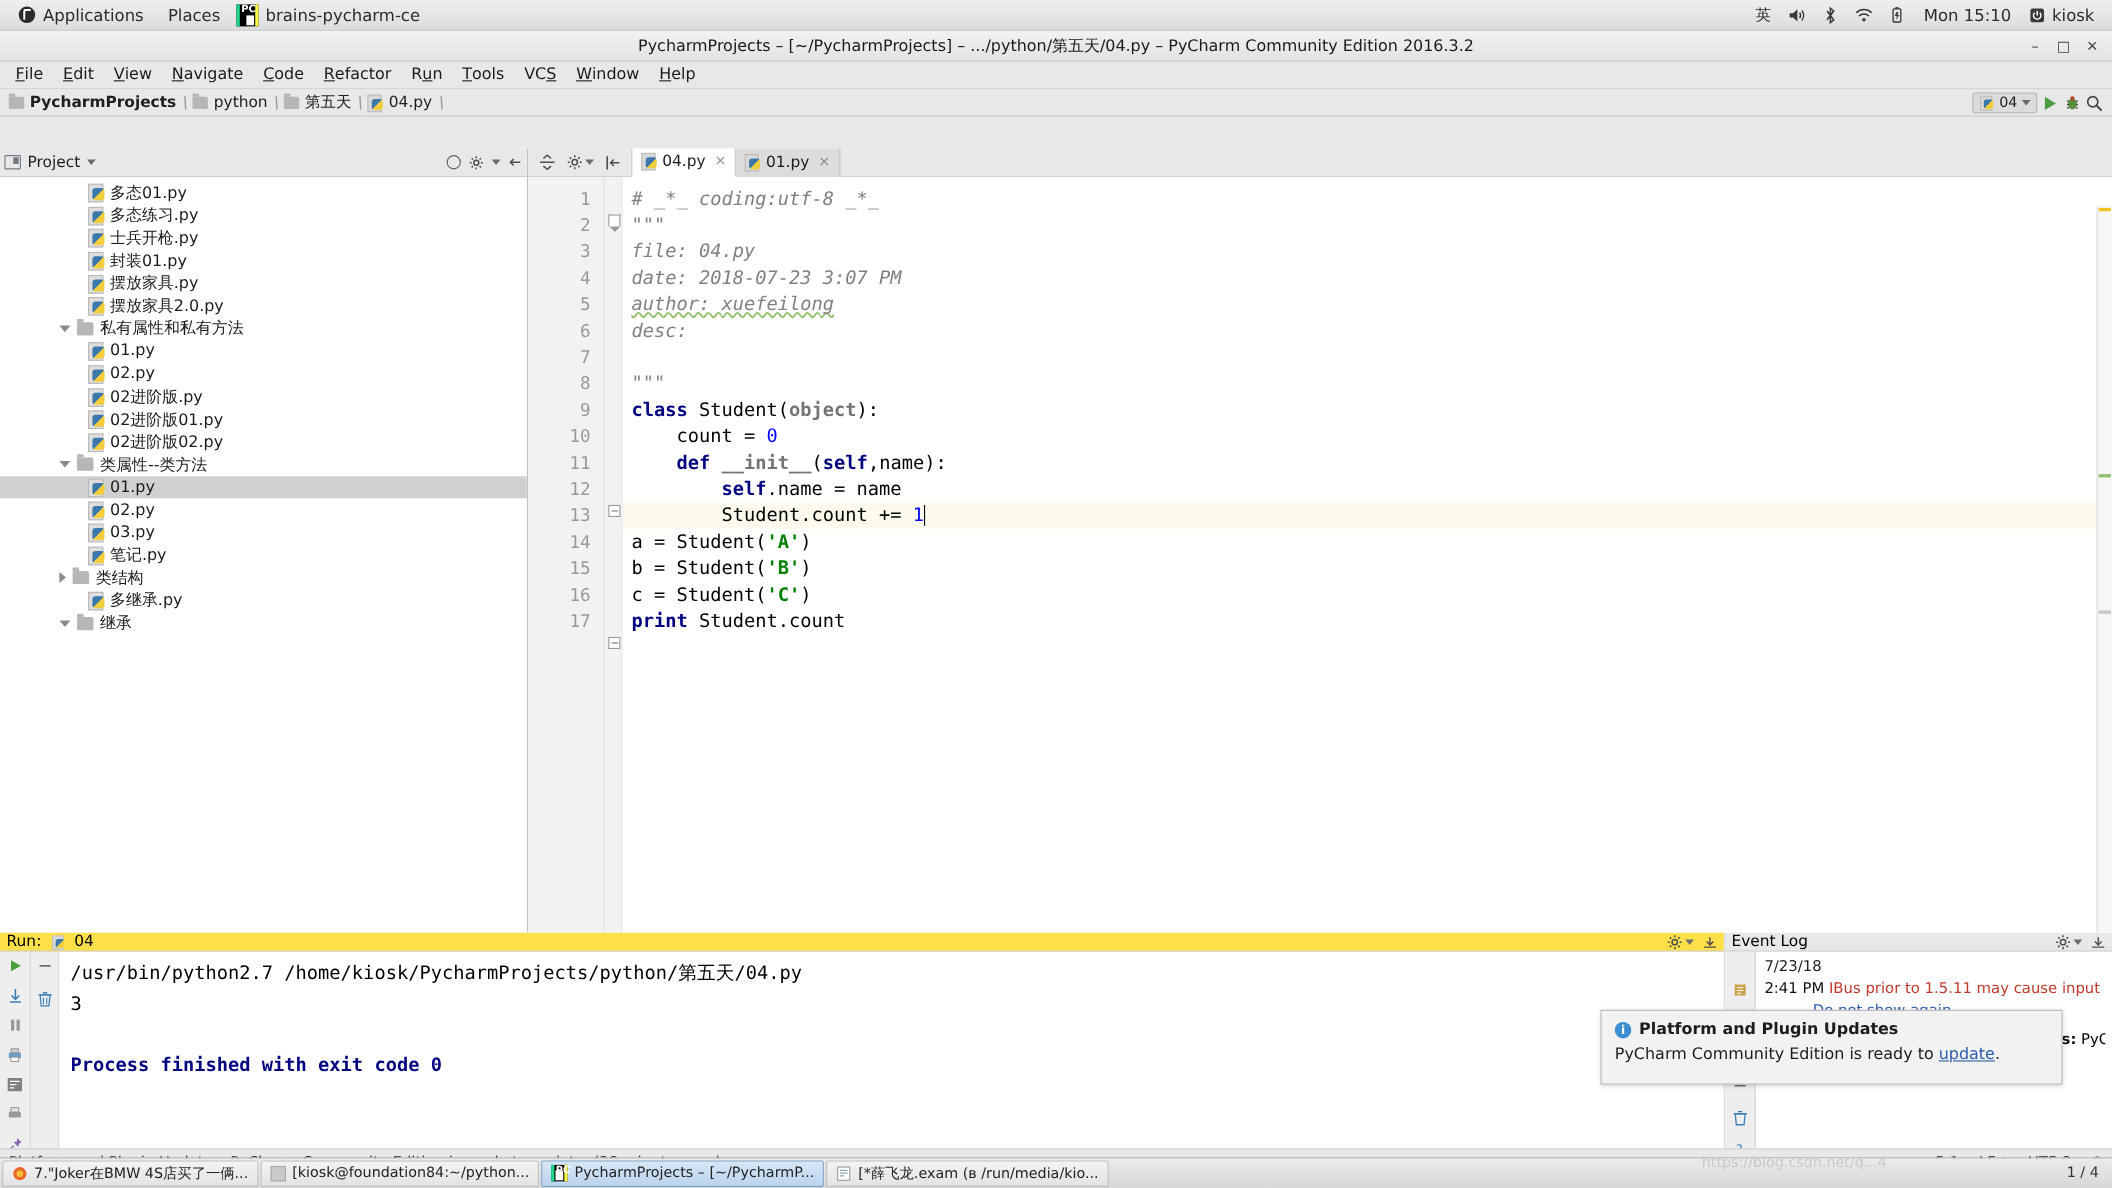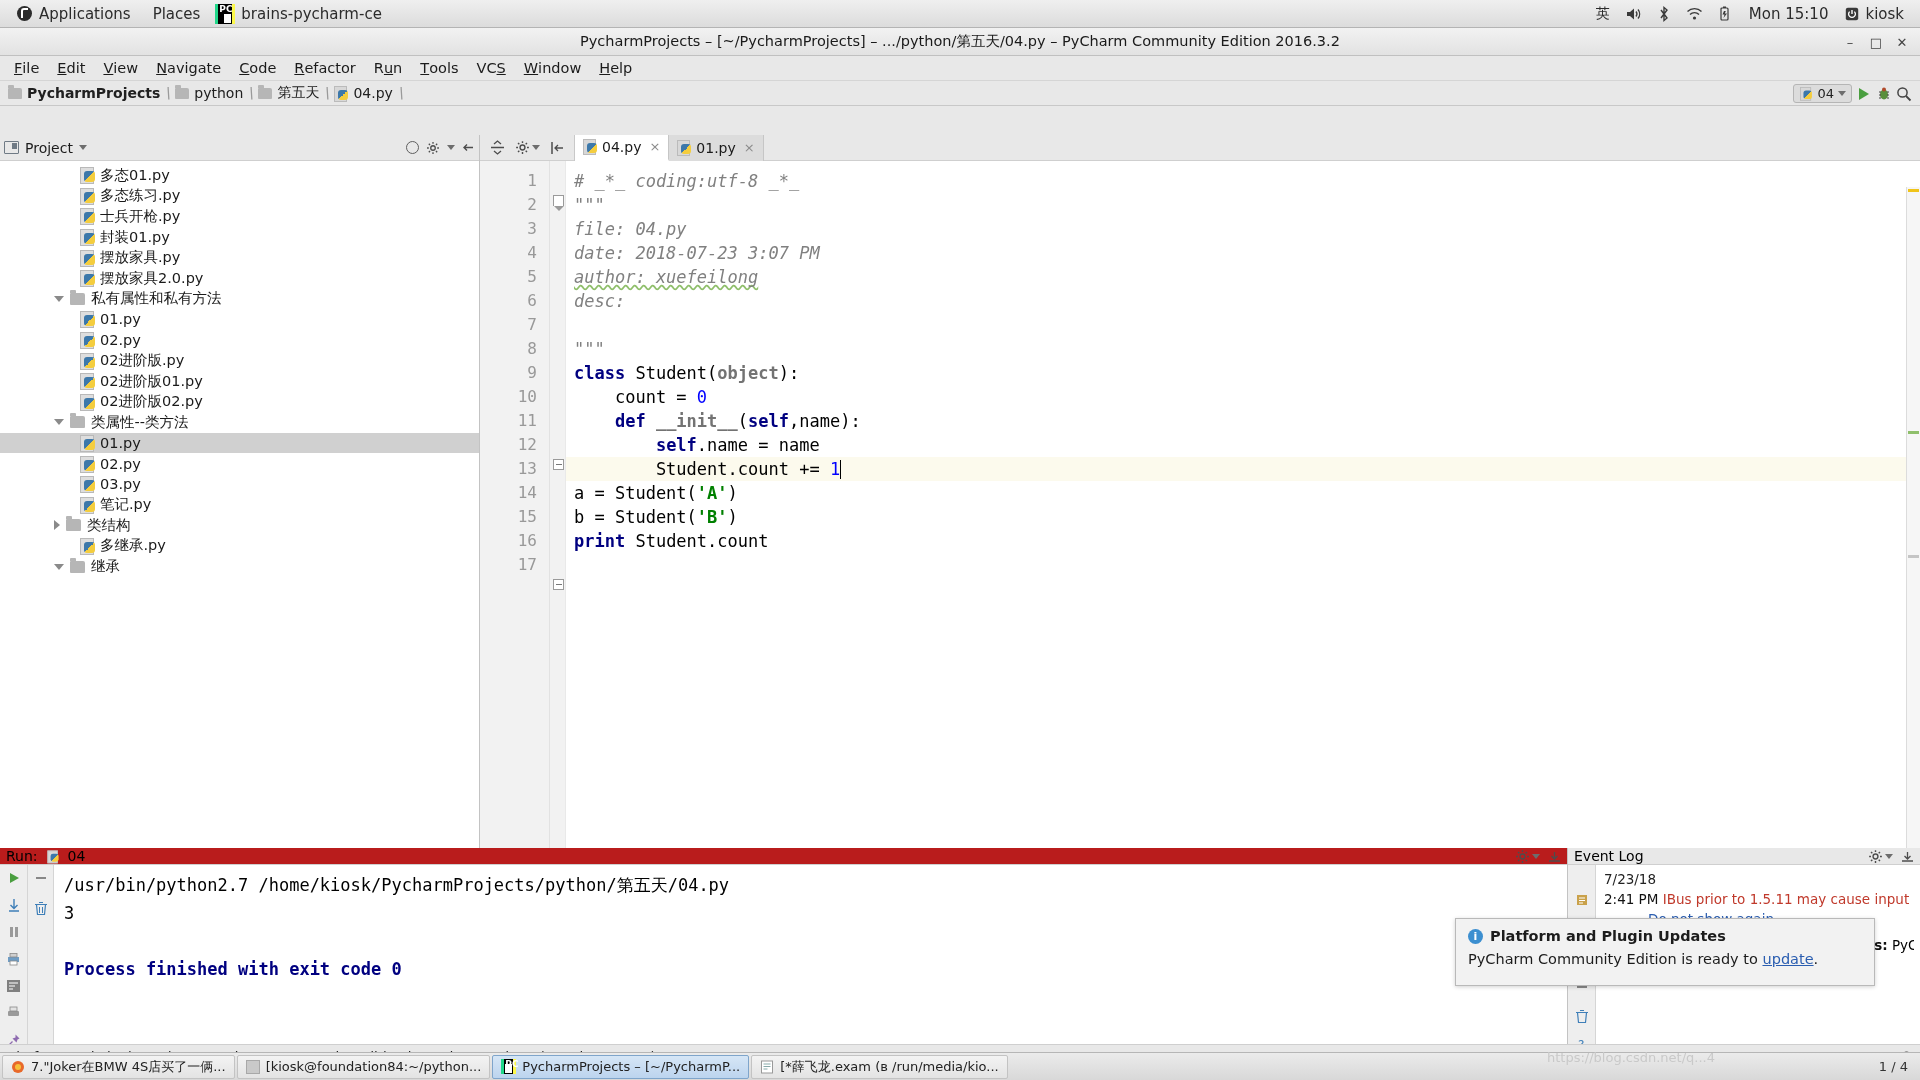--- a/index.html
+++ b/index.html
@@ -145,21 +145,21 @@
   .cmt { color:#808080; font-style:italic;}
   .docstr { color:#808080; font-style:italic;}
   .caret-bar { display:inline-block; width:1px; height:19px; background:#000; vertical-align:-4px;}
   .squig { text-decoration: underline wavy #8fbf6b; text-decoration-skip-ink:none;}
   .ed-right-strip{ position:absolute; right:0; top:26px; bottom:0; width:14px; background:#f6f6f6; border-left:1px solid #dcdcdc;}
   .ed-mark{ position:absolute; right:1px; width:11px; height:3px; }
 
   
   .bottom { position:absolute; left:0; top:820px; width:1920px; height:196px; display:flex; background:#fff;}
   .run-win { flex:1; display:flex; flex-direction:column; border-right:1px solid #c3c3c3;}
-  .run-head { height:25px; background:#b91c1c; border-bottom:1px solid #cfcfcf;
+  .run-head { height:25px; background:#fde047; border-bottom:1px solid #cfcfcf;
               display:flex; align-items:center; padding:0 6px; gap:8px; position:relative; font-size:14px;}
   .run-head-right{ position:absolute; right:6px; display:flex; align-items:center; gap:8px;}
   .run-body { flex:1; display:flex; }
   .run-gutter { width:28px; background:#eee; border-right:1px solid #d5d5d5;
                 display:flex; flex-direction:column; align-items:center; padding-top:4px; gap:9px;}
   .rg-ico{ width:18px;height:18px; display:flex; align-items:center; justify-content:center;}
   .run-console { flex:1; background:#fff; padding:6px 0 0 10px;
                  font-family:"DejaVu Sans Mono","Liberation Mono",monospace; font-size:17px;}
   .cons-line{ height:28px; line-height:28px; white-space:pre;}
   .cons-blue{ color:#000080; font-weight:bold;}
@@ -534,20 +534,21 @@
               <div class="cline"><span class="docstr">desc:</span></div>
               <div class="cline"><span class="docstr"></span></div>
               <div class="cline"><span class="docstr">"""</span></div>
               <div class="cline"><span class="kw">class </span><span>Student(</span><span class="fn">object</span><span>):</span></div>
               <div class="cline"><span>    count = </span><span class="num">0</span></div>
               <div class="cline"><span class="kw">    def </span><span class="fn">__init__</span><span>(</span><span class="kw">self</span><span>,name):</span></div>
               <div class="cline"><span>        </span><span class="kw">self</span><span>.name = name</span></div>
               <div class="cline hl"><span>        Student.count += </span><span class="num">1</span><span class="caret-bar"></span></div>
               <div class="cline"><span>a = Student(</span><span class="str">'A'</span><span>)</span></div>
               <div class="cline"><span>b = Student(</span><span class="str">'B'</span><span>)</span></div>
+              <div class="cline"><span>c = Student(</span><span class="str">'C'</span><span>)</span></div>
               <div class="cline"><span class="kw">print </span><span>Student.count</span></div>
             </div>
           <div class="ed-right-strip">
             <div class="ed-mark" style="top:2px;background:#f0c419;"></div>
             <div class="ed-mark" style="top:244px;background:#8fbf6b;"></div>
             <div class="ed-mark" style="top:368px;background:#c5c5c5;"></div>
           </div>
         </div>
       </div>
     </div>

